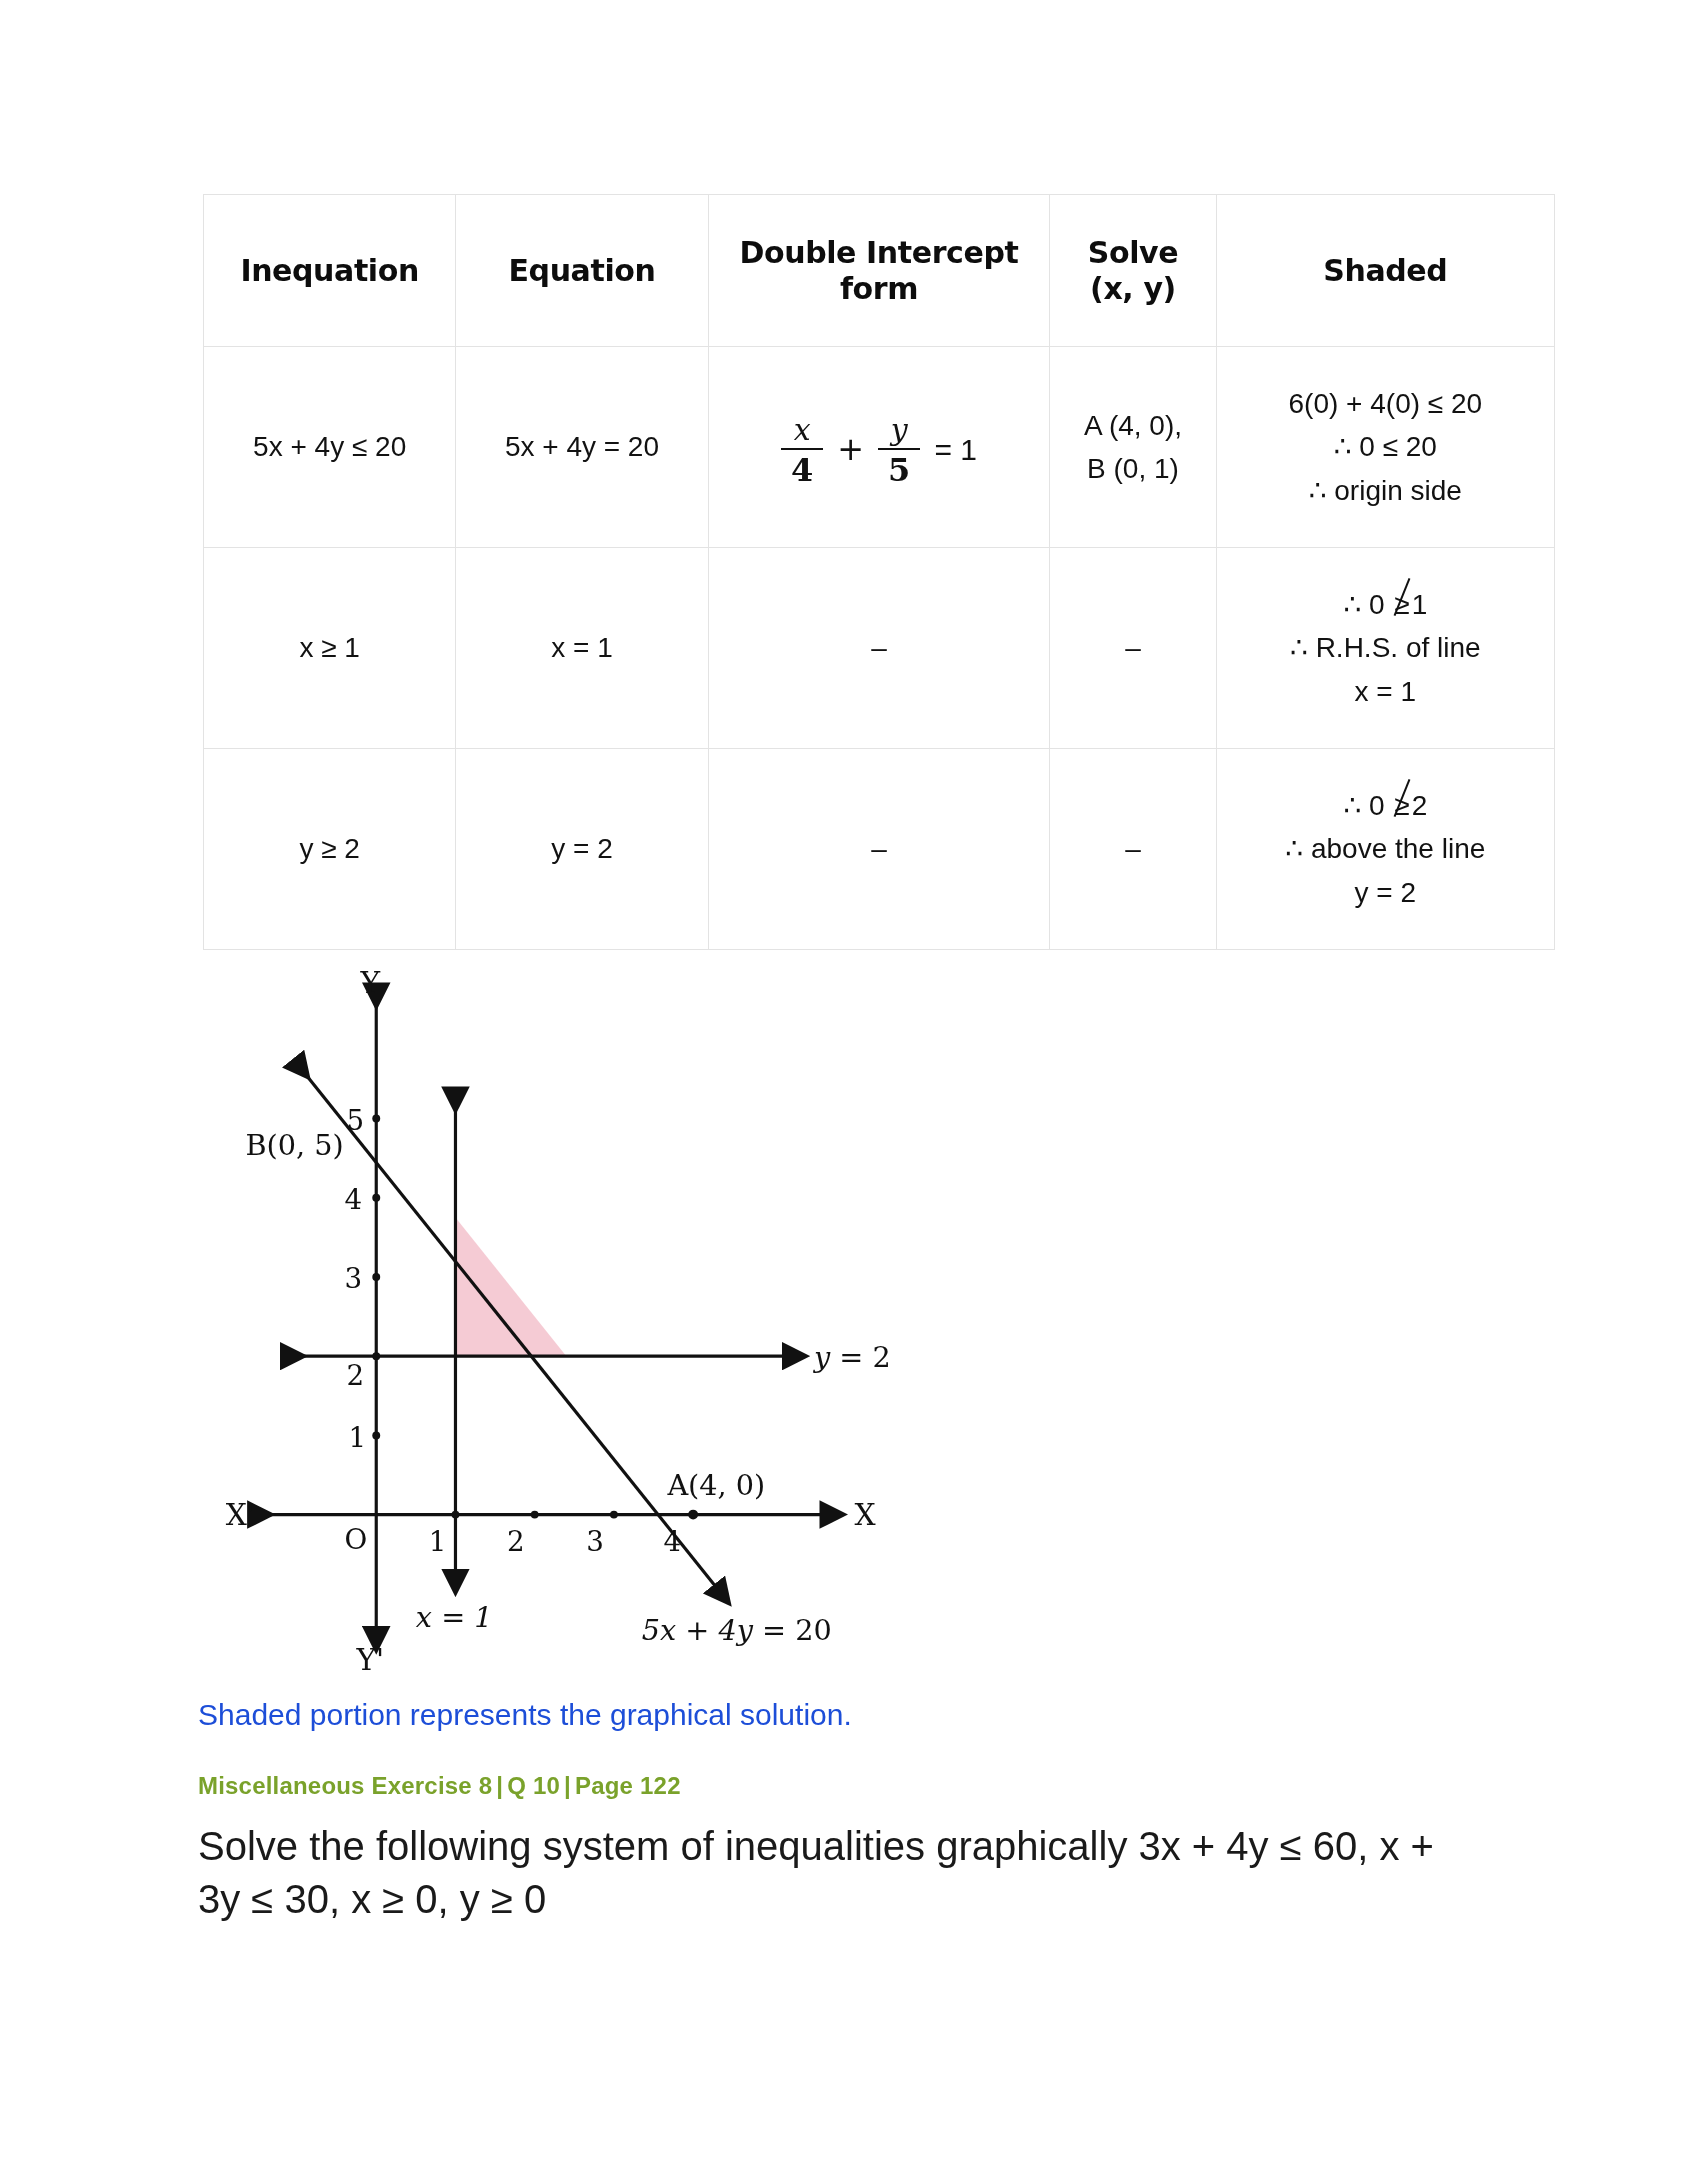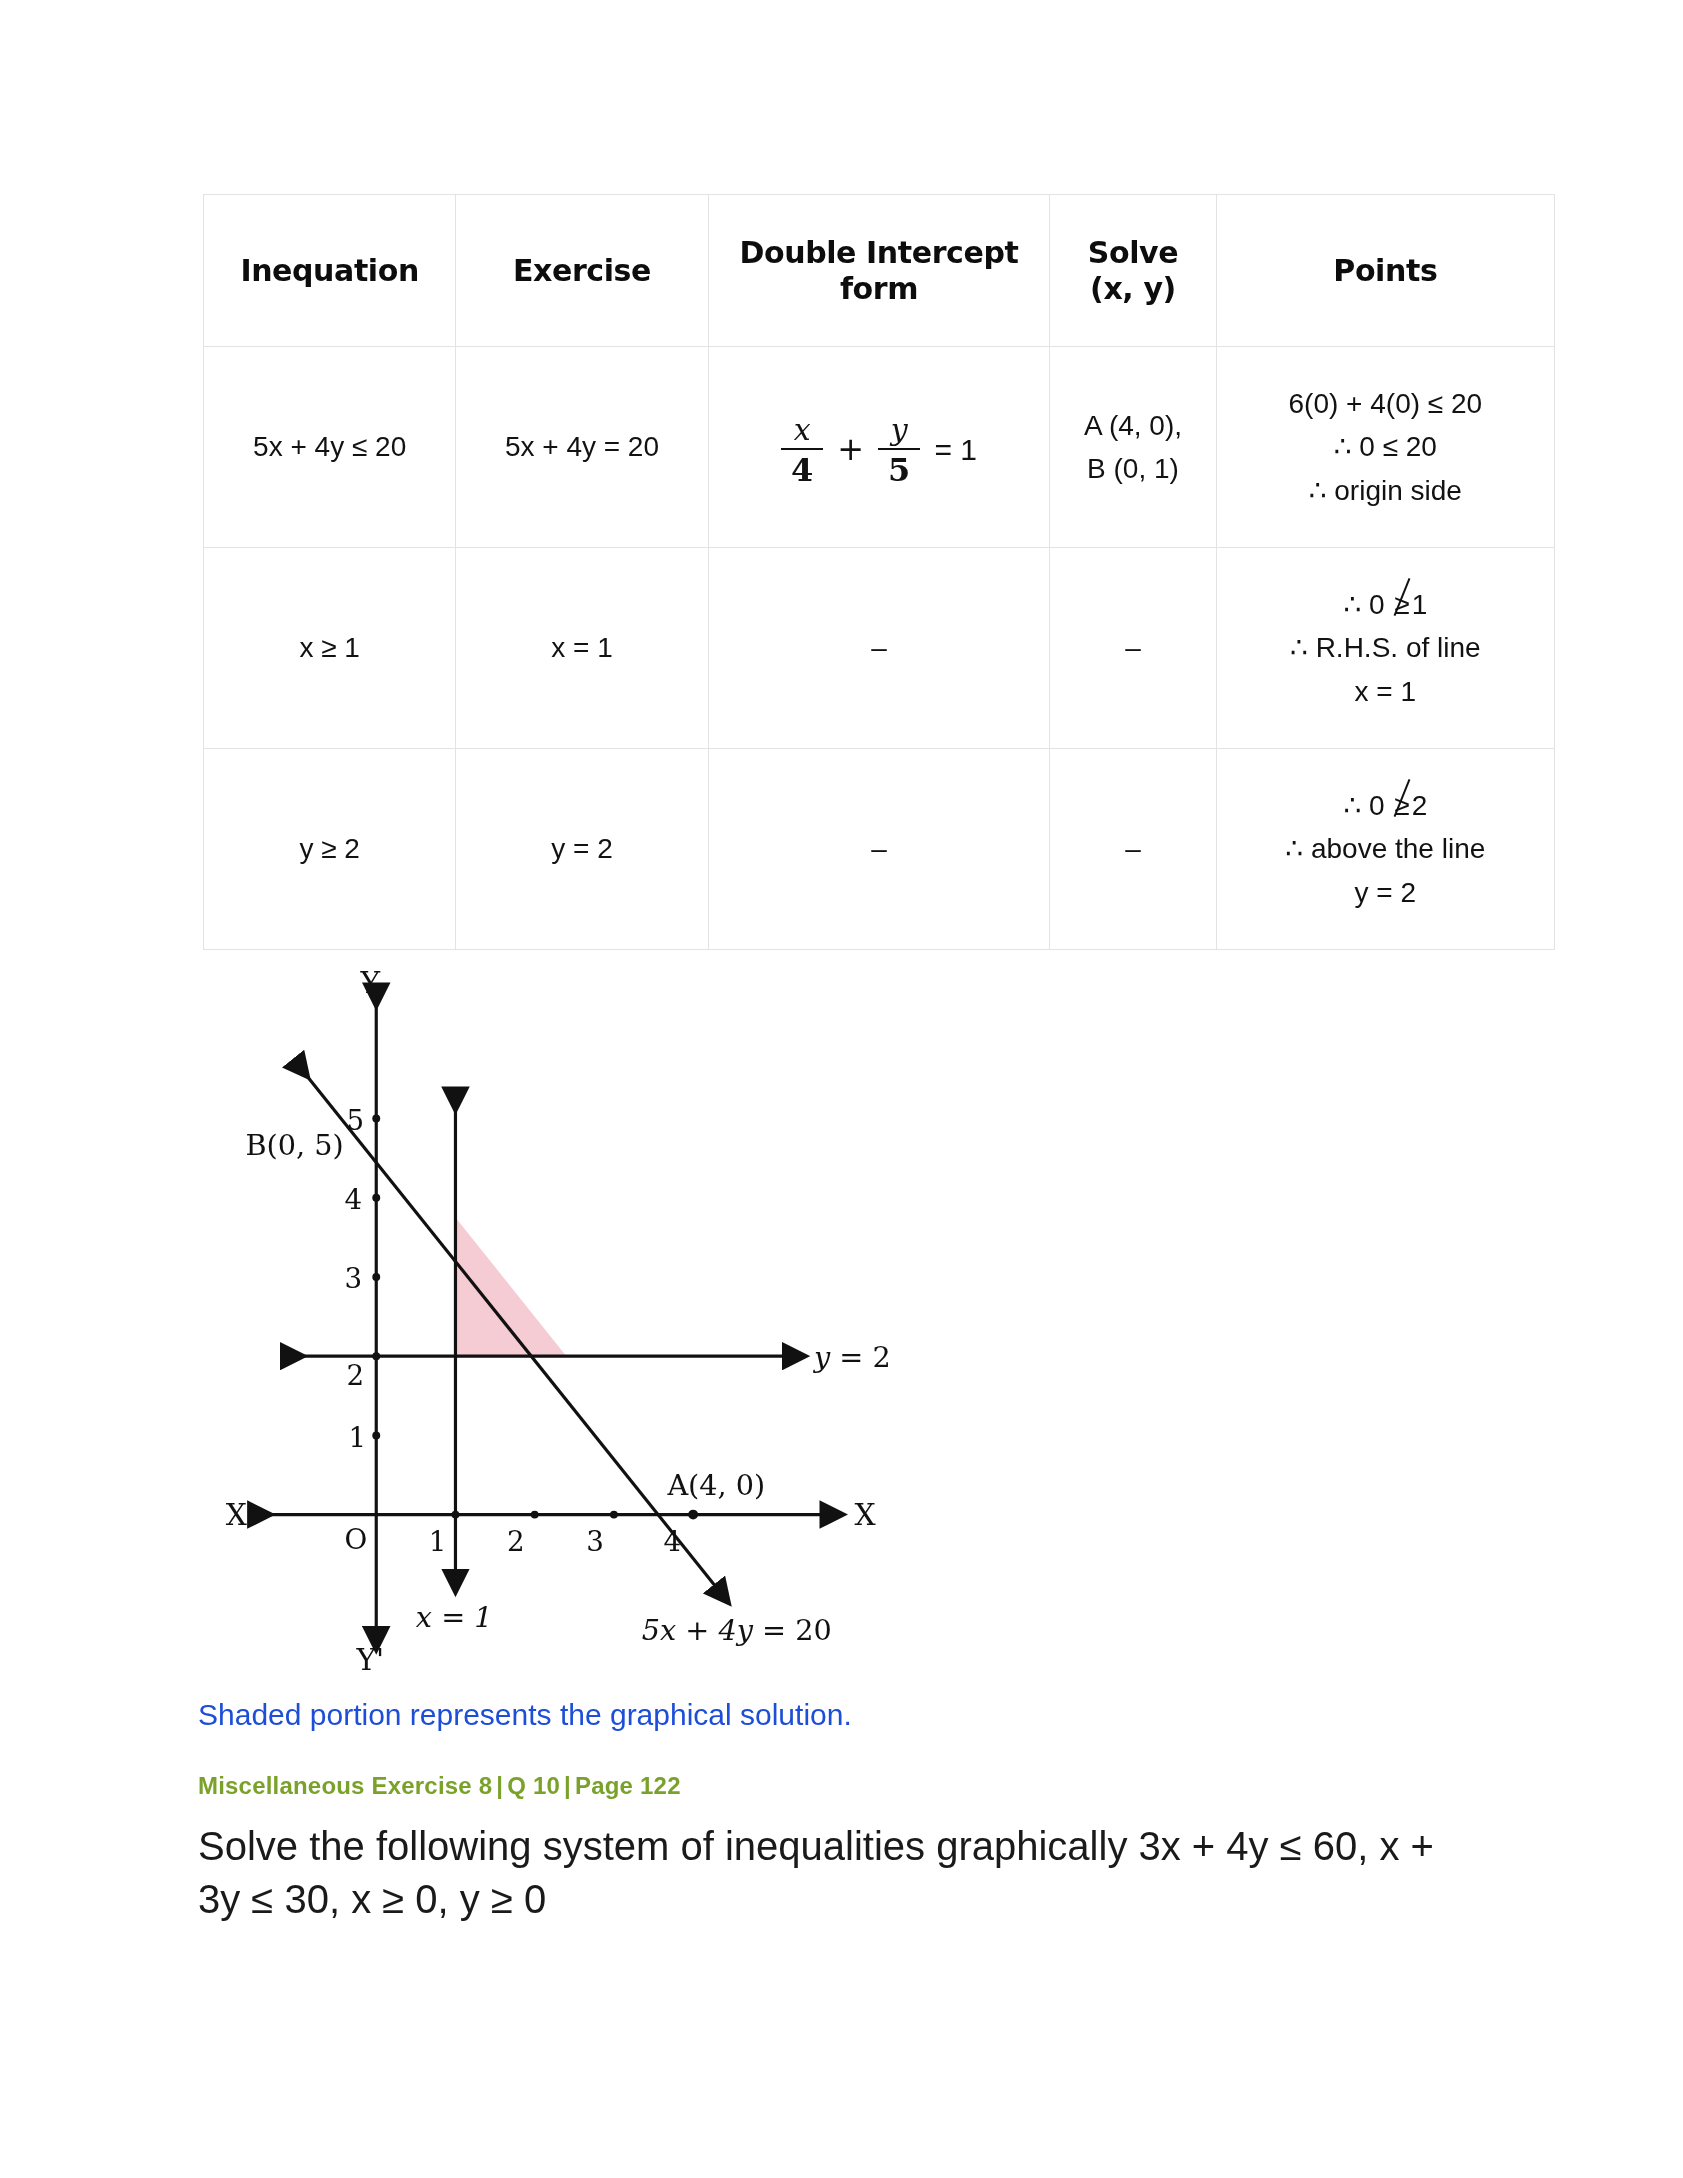--- a/index.html
+++ b/index.html
@@ -165,30 +165,30 @@
     <colgroup>
       <col class="c-inequation">
       <col class="c-equation">
       <col class="c-dif">
       <col class="c-points">
       <col class="c-region">
     </colgroup>
     <thead>
       <tr>
         <th>Inequation</th>
-        <th>Exercise</th>
+        <th>Equation</th>
         <th>
           <span>Double Intercept</span><br>
           <span>form</span>
         </th>
         <th>
           <span>Solve</span><br>
           <span>(x, y)</span>
         </th>
-        <th>Points</th>
+        <th>Shaded</th>
       </tr>
     </thead>
     <tbody>
 
       <tr>
         <td class="nowrap">5x + 4y ≤ 20</td>
         <td class="nowrap">5x + 4y = 20</td>
         <td>
           <span class="dif-expr">
             <span class="frac">

